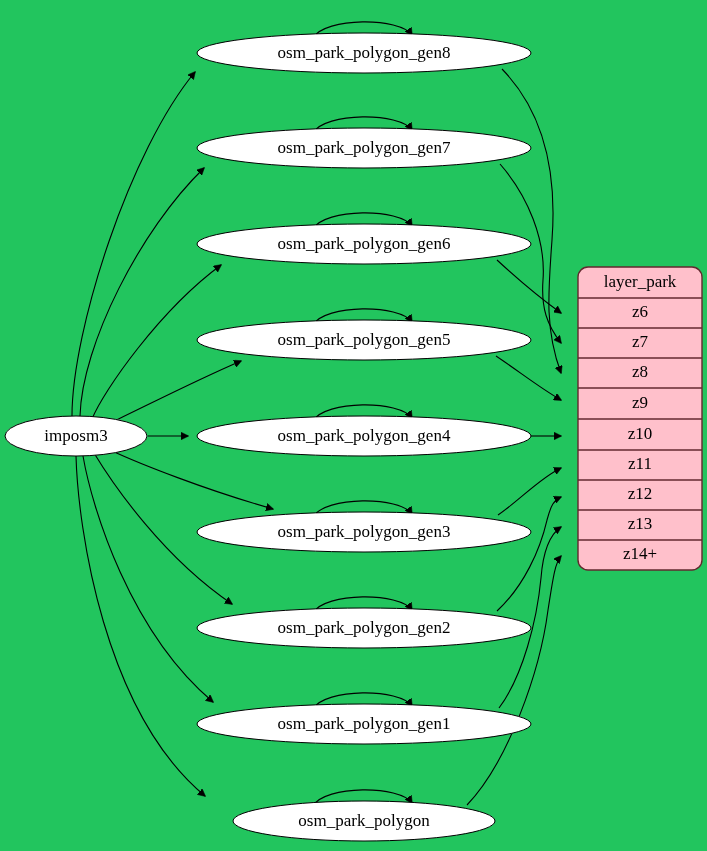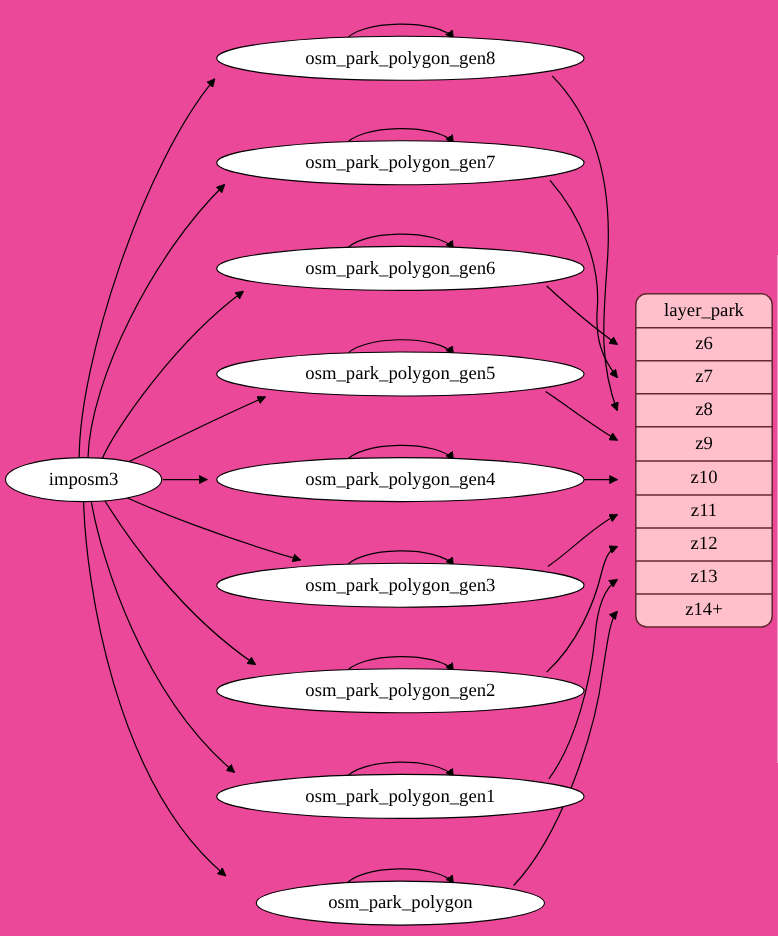--- a/index.html
+++ b/index.html
@@ -4,21 +4,21 @@
 <style>
   html, body {
     margin: 0;
     padding: 0;
     background: #ffffff;
   }
   #canvas {
     position: relative;
     width: 707px;
     height: 851px;
-    background: #ec4899;
+    background: #22c55e;
     overflow: hidden;
     font-family: "Liberation Serif", serif;
   }
   #graph-svg {
     position: absolute;
     left: 0;
     top: 0;
     width: 707px;
     height: 851px;
   }

